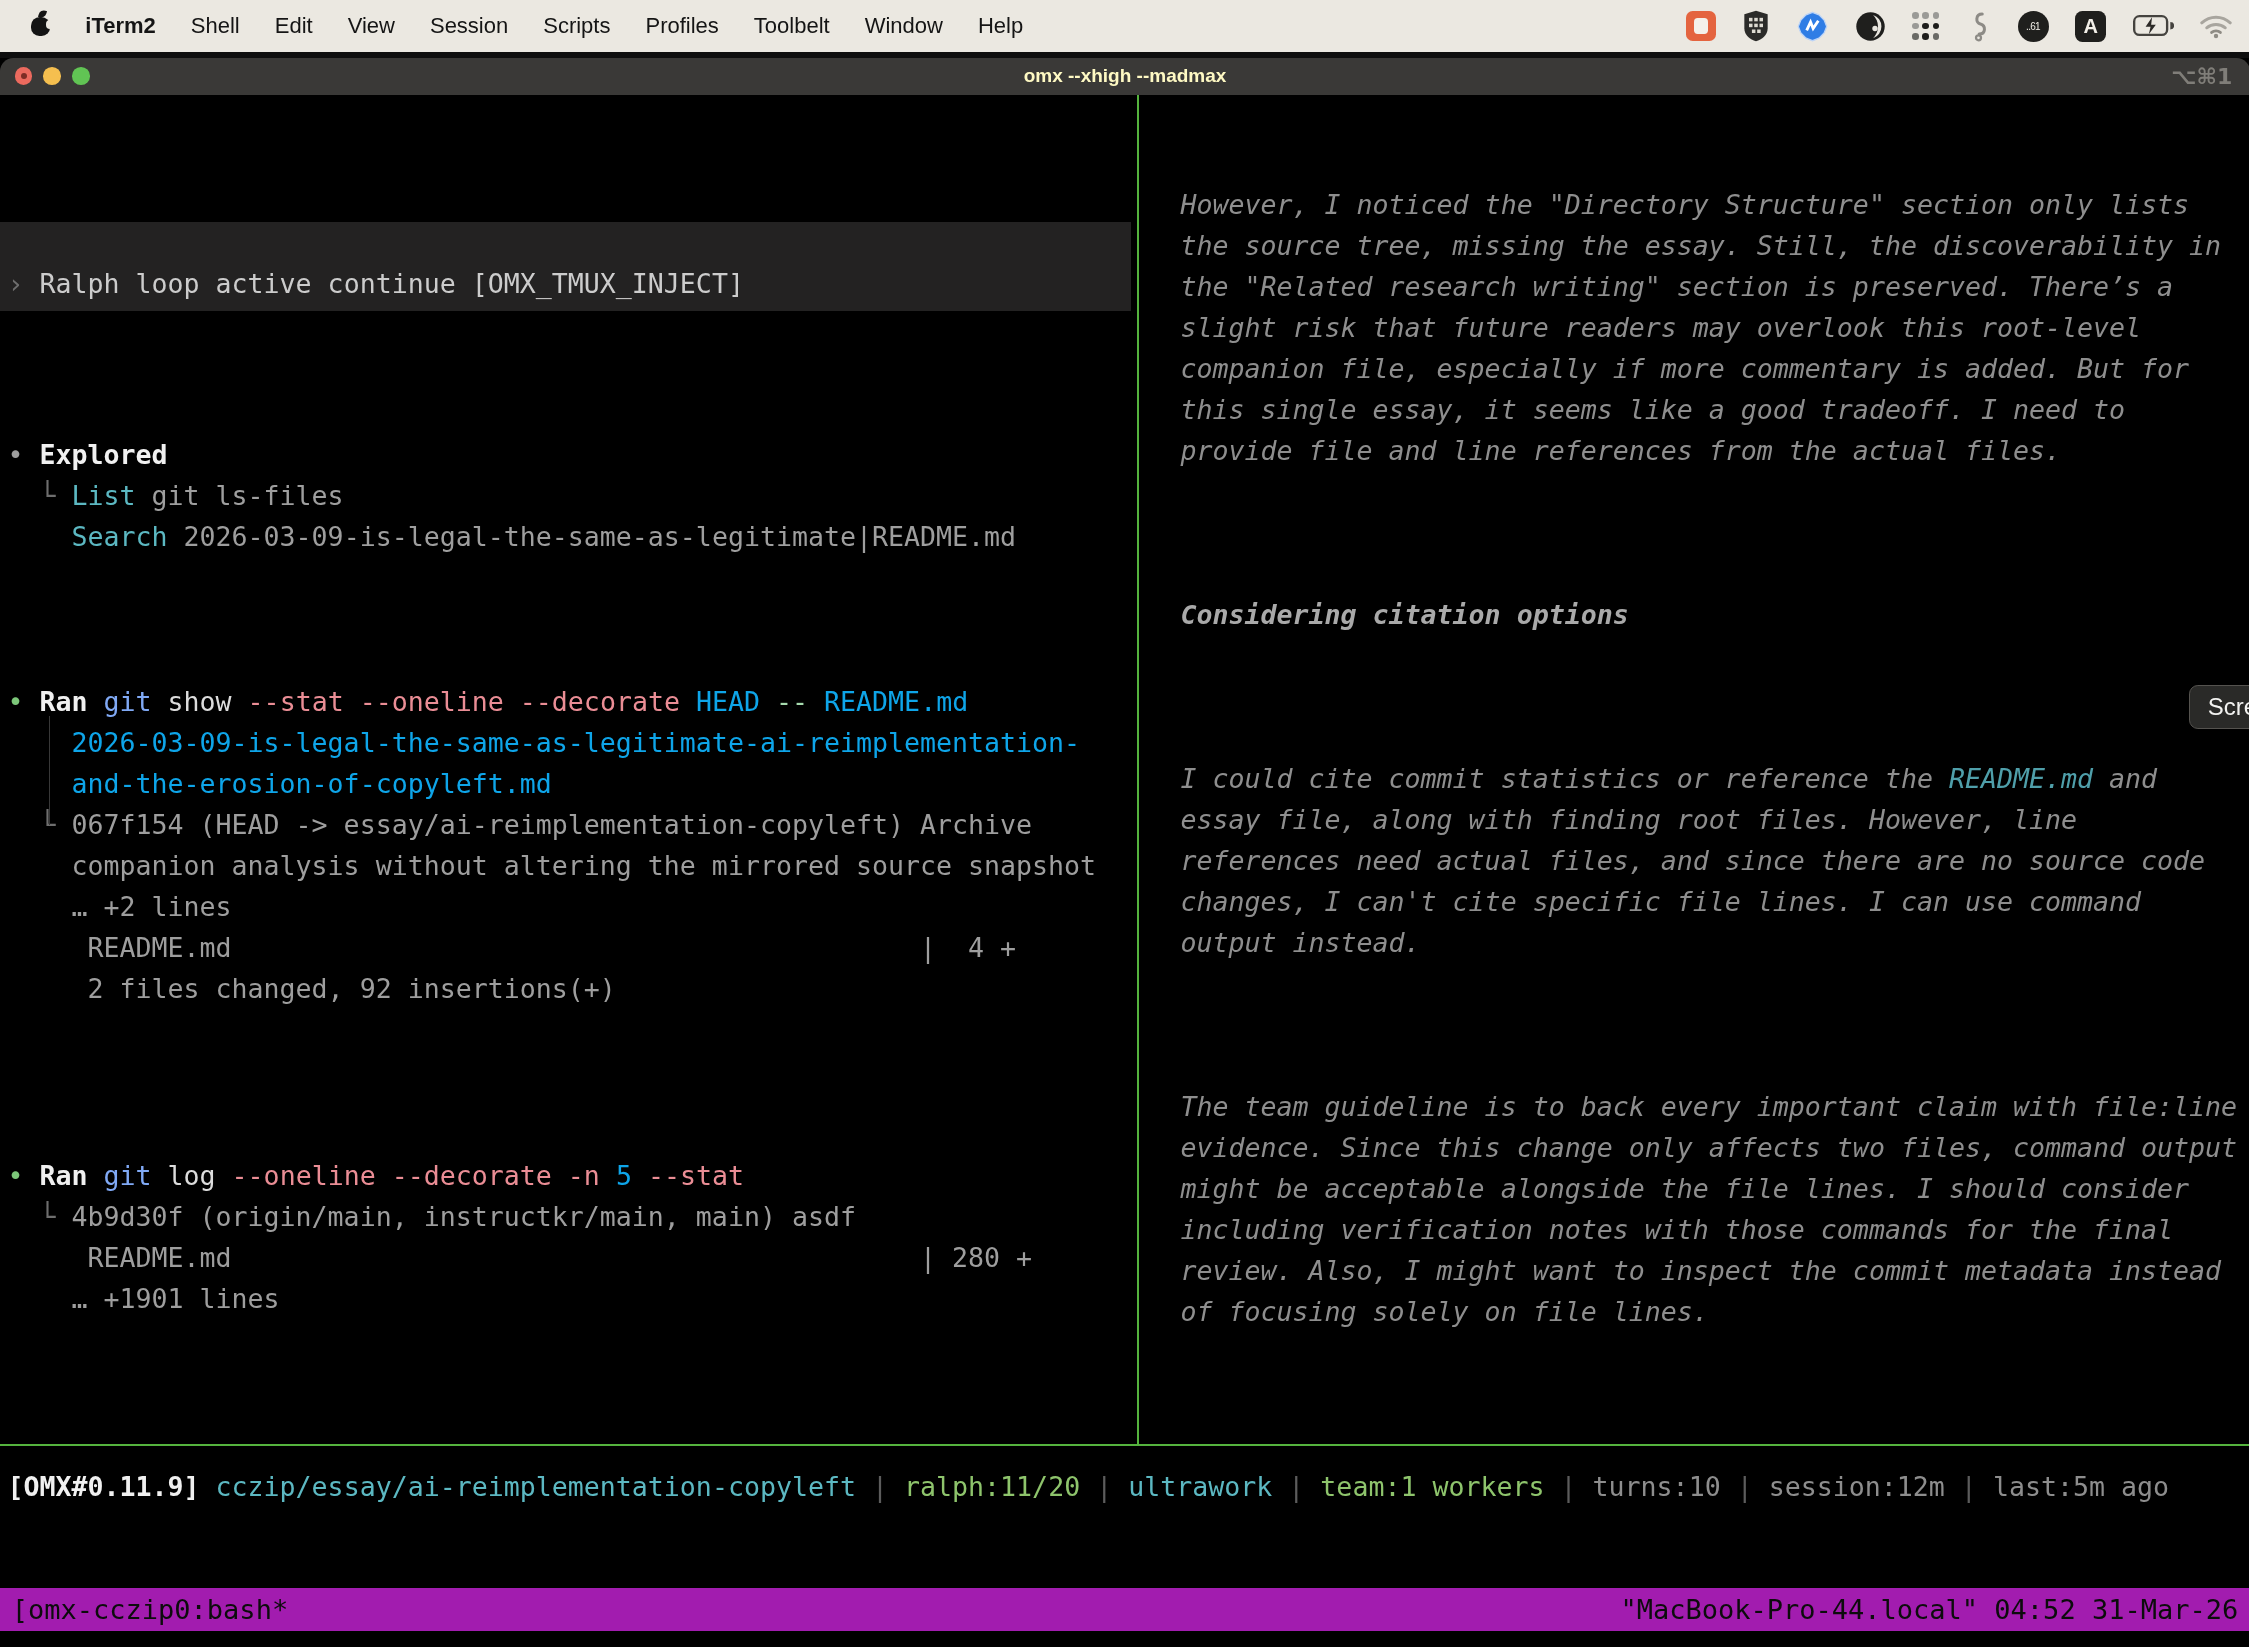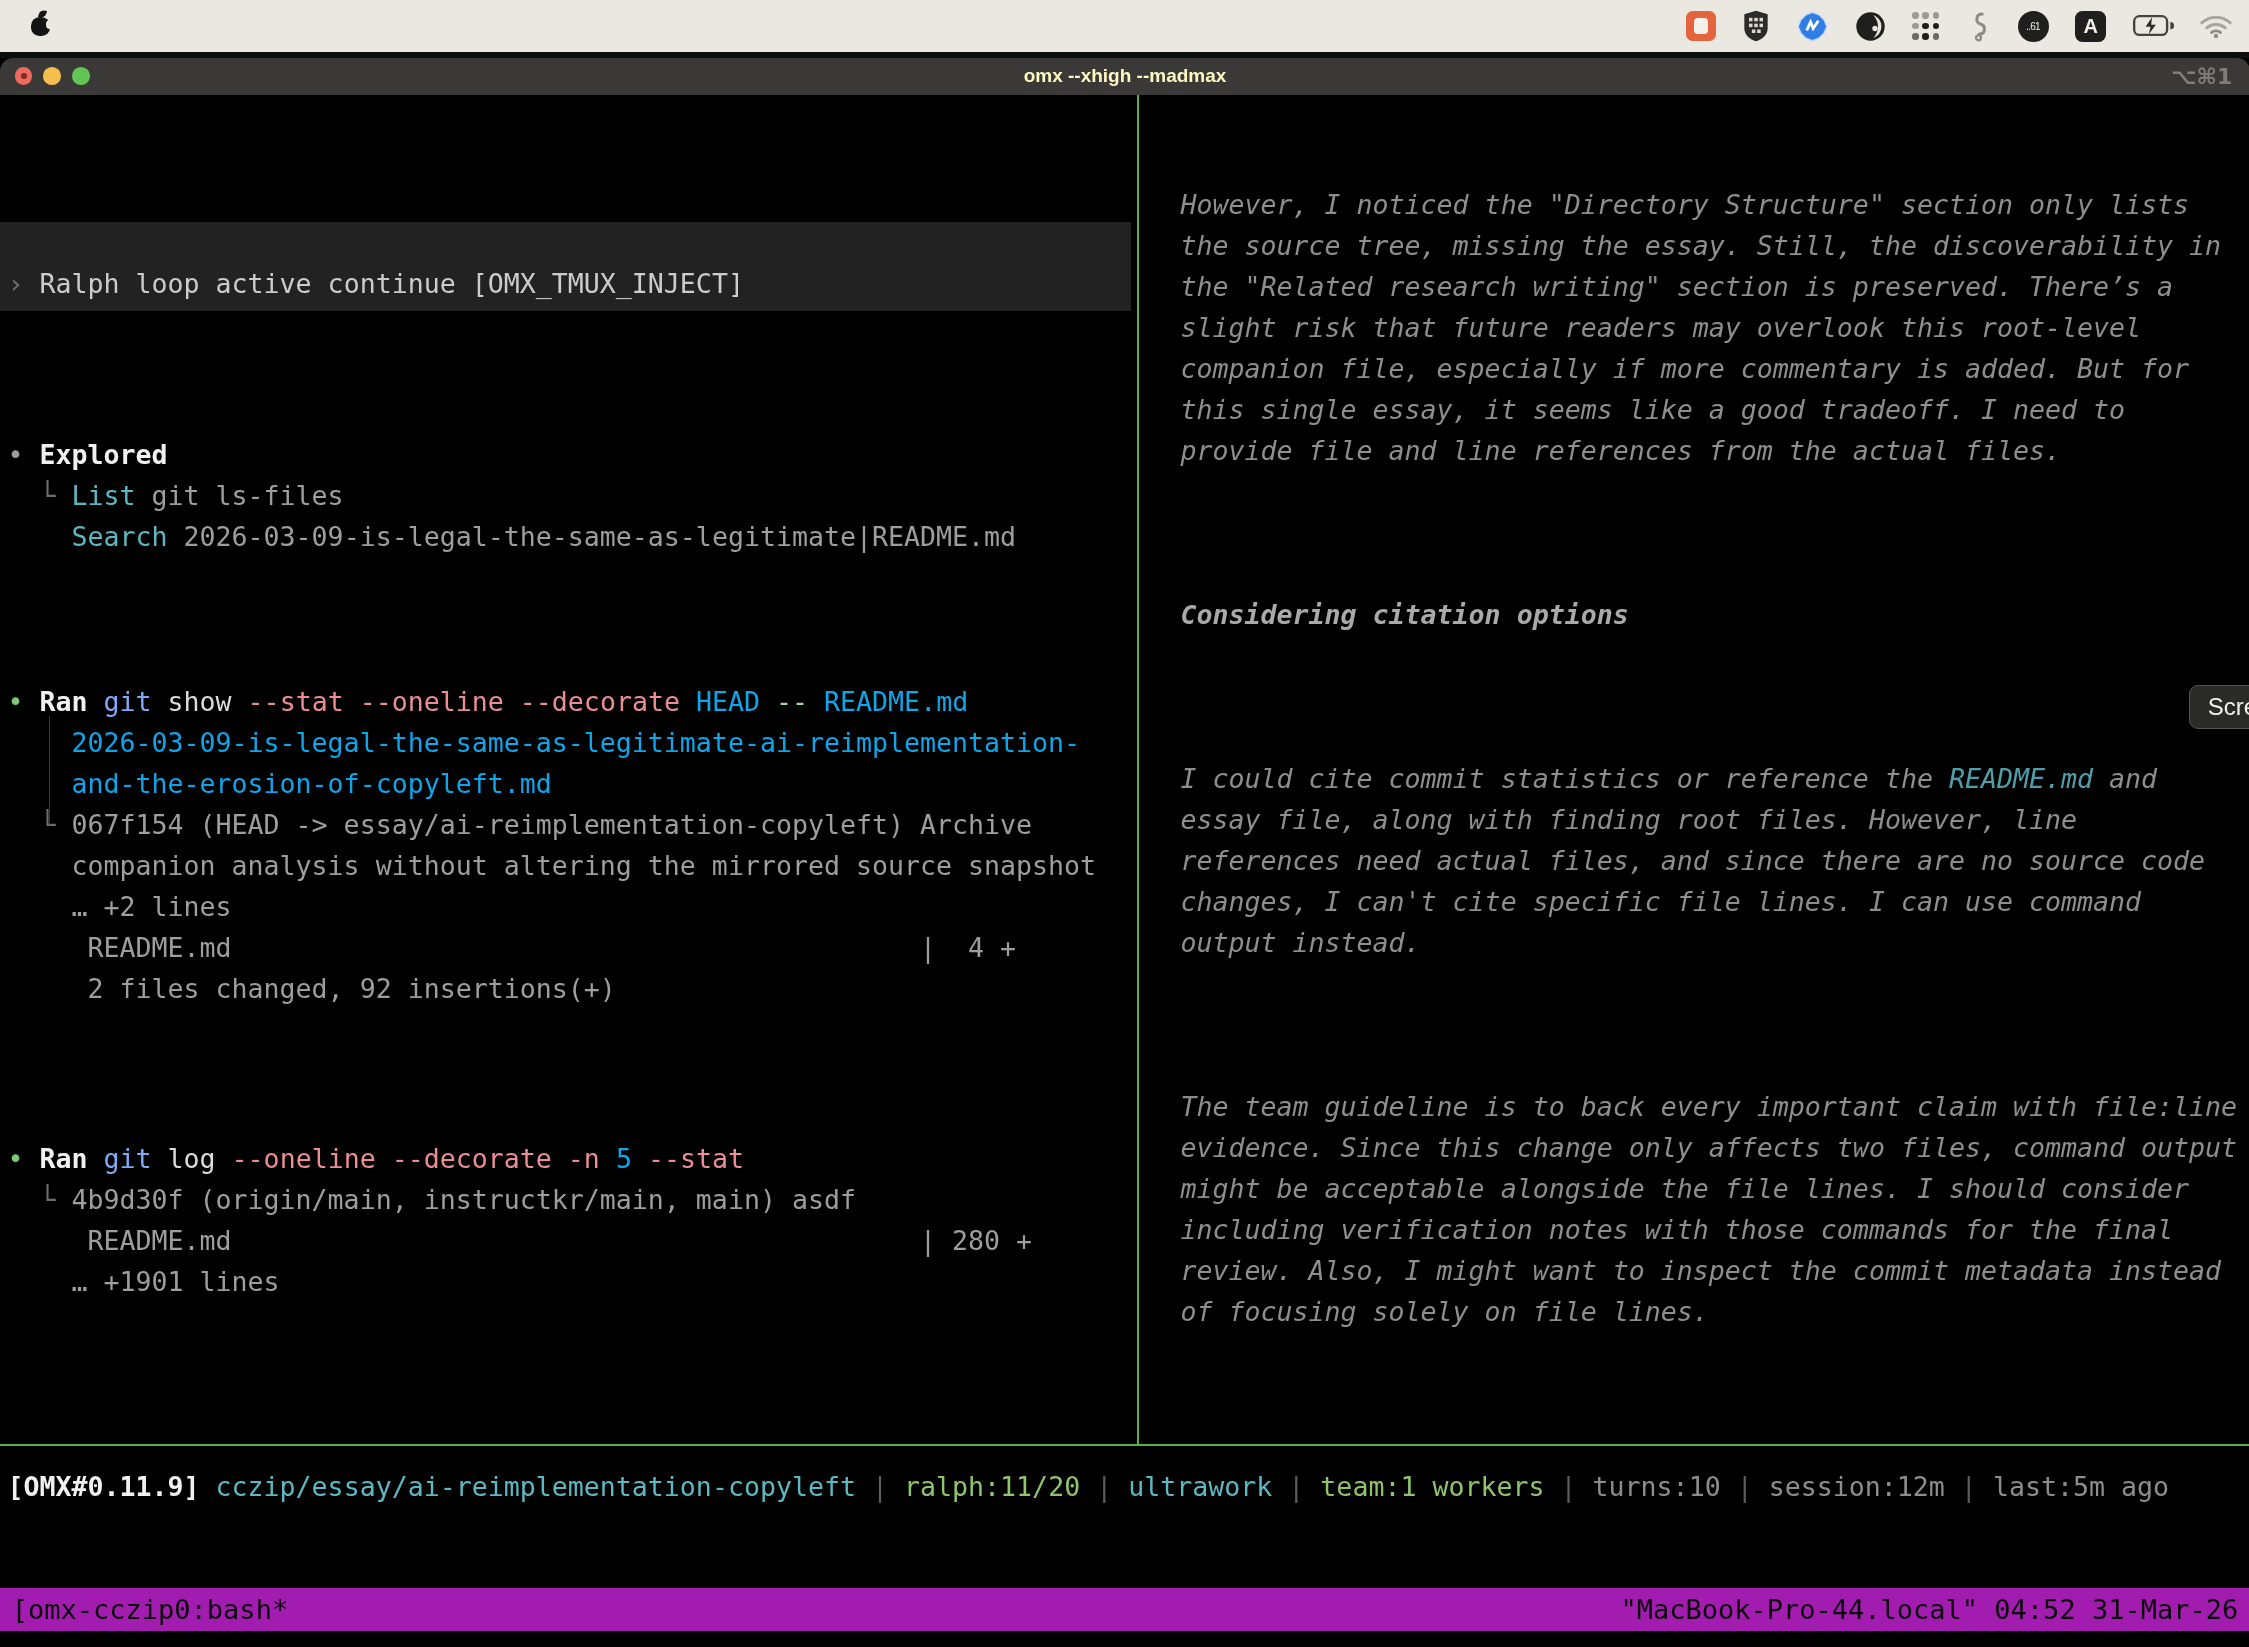--- a/index.html
+++ b/index.html
@@ -53,21 +53,21 @@
   .pane-left{left:0;width:1137px}
   .pane-right{left:1141px;right:0}
   .vdiv{position:absolute;left:1137px;top:0;bottom:0;width:2.2px;background:#55b33e;cursor:col-resize}
   .t-line{padding-left:7.4px}
   .block{background:#232222;width:calc(100% - 5.9px);box-sizing:border-box}
   #l-ralph{height:89px;padding-top:41px;margin-top:38px}
   #l-explored{margin-top:41px}
   #l-gitshow{margin-top:42px;position:relative}
   #l-gitshow::before{content:"";position:absolute;left:49px;top:35px;height:109px;
       border-left:1.5px solid #383838}
-  #l-gitlog{margin-top:47px}
+  #l-gitlog{margin-top:64px}
   #r-heading,#r-para2,#r-para3,#r-gitstatus,#r-waiting{margin-top:41px}
 
   
   .s-fg{color:#9e9e9e}
   .s-dim{color:#6e6e6e}
   .s-bright{color:#cccccc}
   .s-wb{color:#f0f0f0;font-weight:bold}
   .s-b2{color:#dcdcdc}
   .s-cyan{color:#5cb8c2}
   .s-blue{color:#80a9f5}
@@ -95,20 +95,32 @@
   .overlay{position:absolute;left:2189px;top:685px;width:96px;height:44px;
            background:#2a2a28;border:1.5px solid #55534f;border-radius:8.9px;
            color:#f2f2f0;font-size:24px;display:flex;align-items:center;
            padding-left:17.7px;box-sizing:border-box}
 </style>
 </head>
 <body>
 
 <div class="menubar">
   <div class="apple"></div>
+  <div class="menu-items">
+      <div class="menu-item app">iTerm2</div>
+      <div class="menu-item">Shell</div>
+      <div class="menu-item">Edit</div>
+      <div class="menu-item">View</div>
+      <div class="menu-item">Session</div>
+      <div class="menu-item">Scripts</div>
+      <div class="menu-item">Profiles</div>
+      <div class="menu-item">Toolbelt</div>
+      <div class="menu-item">Window</div>
+      <div class="menu-item">Help</div>
+    </div>
   <div class="mb-spacer"></div>
   <div class="status-icons">
     <div class="ic rec">
         <div class="rec-in"></div>
       </div>
     <div class="ic">
       <svg width="28" height="34" viewBox="0 0 24 28">
           <path d="M12 1 L22 4 V16 C22 22 17 26 12 27 C7 26 2 22 2 16 V4 Z" fill="#2b2b29"></path>
           <rect x="6" y="7" width="3" height="3" fill="#dedbd2"></rect>
           <rect x="10.5" y="7" width="3" height="3" fill="#dedbd2"></rect>

